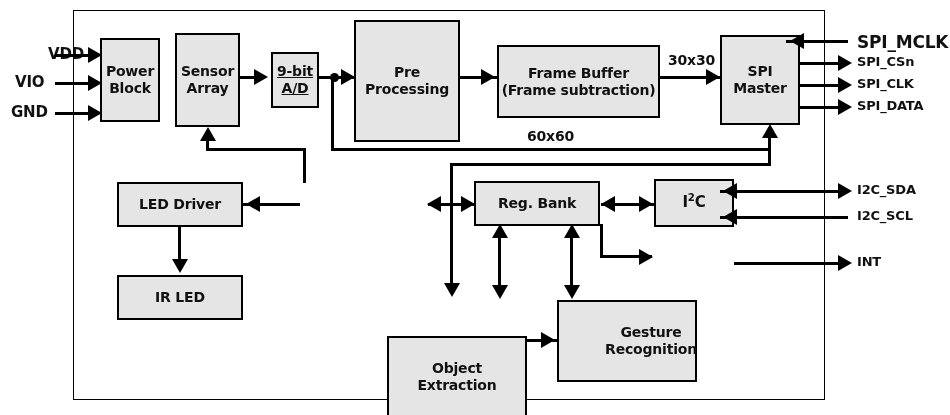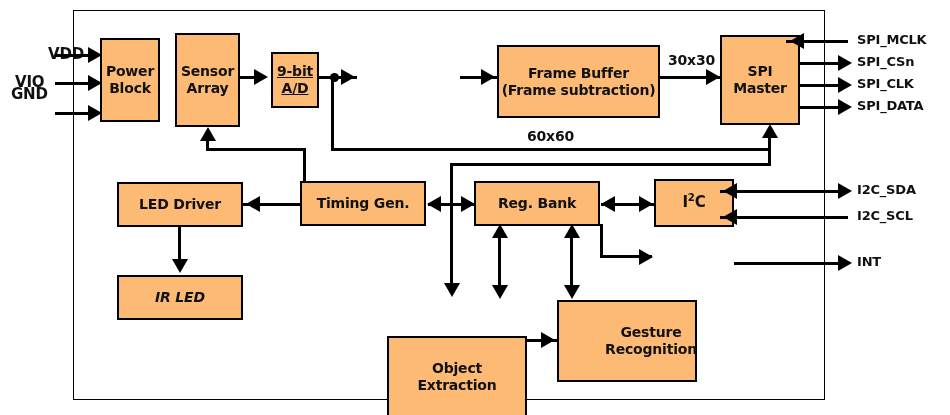--- a/index.html
+++ b/index.html
@@ -7,21 +7,21 @@
     position:relative;
     width:950px;height:415px;
     background:#ffffff;
     font-family:"DejaVu Sans", sans-serif;
     overflow:hidden;
   }
   .blk{
     position:absolute;
     box-sizing:border-box;
     border:2px solid #000;
-    background:#fdba74;
+    background:#e5e5e5;
     display:flex;
     align-items:center;
     justify-content:center;
     text-align:center;
     font-weight:bold;
     color:#111;
     line-height:1.18;
     letter-spacing:-0.2px;
   }
   .chip{
@@ -57,21 +57,21 @@
   <div class="chip" style="left:73px;top:10px;width:752px;height:390px;"></div>
 
   <div class="lbl" style="left:12px;top:45px;font-size:15px;margin-left:36px;">VDD</div>
   <div class="wire h" style="left:55px;top:54px;width:40px;"></div>
   <div class="ar ar-r" style="left:88px;top:47px;"></div>
 
   <div class="lbl" style="left:15px;top:73px;font-size:15px;">VIO</div>
   <div class="wire h" style="left:55px;top:82px;width:40px;"></div>
   <div class="ar ar-r" style="left:88px;top:75px;"></div>
 
-  <div class="lbl" style="left:11px;top:85px;font-size:15px;text-align:right;">GND</div>
+  <div class="lbl" style="left:11px;top:103px;font-size:15px;text-align:right;">GND</div>
   <div class="wire h" style="left:55px;top:112px;width:40px;"></div>
   <div class="ar ar-r" style="left:88px;top:105px;"></div>
 
   <div class="blk" style="left:100px;top:38px;width:60px;height:84px;font-size:14px;">
     <span>Power<br>Block</span>
   </div>
 
   <div class="blk" style="left:175px;top:33px;width:65px;height:94px;font-size:14px;">
     <span>Sensor<br>Array</span>
   </div>
@@ -80,39 +80,42 @@
   <div class="ar ar-r" style="left:254px;top:69px;"></div>
 
   <div class="blk" style="left:271px;top:52px;width:48px;height:56px;font-size:14px;text-decoration:underline;">
     <span>9-bit<br>A/D</span>
   </div>
 
   <div class="wire h" style="left:319px;top:76px;width:38px;"></div>
   <div class="dot" style="left:330px;top:73px;"></div>
   <div class="ar ar-r" style="left:341px;top:69px;"></div>
 
+  <div class="blk" style="left:354px;top:20px;width:106px;height:122px;font-size:14px;">
+    <span>Pre Processing</span>
+  </div>
 
   <div class="wire h" style="left:460px;top:76px;width:37px;"></div>
   <div class="ar ar-r" style="left:481px;top:69px;"></div>
 
   <div class="blk" style="left:497px;top:45px;width:163px;height:73px;font-size:14px;">
     <span>Frame Buffer<br>(Frame subtraction)</span>
   </div>
 
   <div class="lbl" style="left:668px;top:52px;font-size:14px;">30x30</div>
   <div class="wire h" style="left:660px;top:76px;width:62px;"></div>
   <div class="ar ar-r" style="left:706px;top:69px;"></div>
 
   <div class="blk" style="left:720px;top:35px;width:80px;height:90px;font-size:14px;">
     <span>SPI<br>Master</span>
   </div>
 
   <div class="wire h" style="left:786px;top:40px;width:62px;"></div>
   <div class="ar ar-l" style="left:790px;top:33px;"></div>
-  <div class="lbl" style="left:857px;top:32px;font-size:13px;text-align:center;">SPI_MCLK</div>
+  <div class="lbl" style="left:857px;top:32px;font-size:17px;text-align:center;">SPI_MCLK</div>
 
   <div class="wire h" style="left:800px;top:62px;width:45px;"></div>
   <div class="ar ar-r" style="left:838px;top:55px;"></div>
   <div class="lbl" style="left:857px;top:54px;font-size:13px;">SPI_CSn</div>
 
   <div class="wire h" style="left:800px;top:84px;width:45px;"></div>
   <div class="ar ar-r" style="left:838px;top:77px;"></div>
   <div class="lbl" style="left:857px;top:76px;font-size:13px;">SPI_CLK</div>
 
   <div class="wire h" style="left:800px;top:106px;width:45px;"></div>
@@ -126,30 +129,27 @@
   <div class="ar ar-u" style="left:762px;top:124px;"></div>
 
   <div class="wire h" style="left:450px;top:163px;width:320px;"></div>
   <div class="wire v" style="left:768px;top:148px;height:18px;"></div>
   <div class="wire v" style="left:450px;top:163px;height:25px;"></div>
 
   <div class="blk" style="left:117px;top:182px;width:126px;height:45px;font-size:14px;">
     <span>LED Driver</span>
   </div>
 
-  <div class="blk" style="left:117px;top:275px;width:126px;height:45px;font-size:14px;font-style:italic;">
+  <div class="blk" style="left:117px;top:275px;width:126px;height:45px;font-size:14px;">
     <span>IR LED</span>
   </div>
 
   <div class="wire v" style="left:178px;top:227px;height:36px;"></div>
   <div class="ar ar-d" style="left:172px;top:259px;"></div>
 
-  <div class="blk" style="left:300px;top:181px;width:126px;height:45px;font-size:14px;">
-    <span>Timing Gen.</span>
-  </div>
 
   <div class="wire h" style="left:243px;top:203px;width:57px;"></div>
   <div class="ar ar-l" style="left:246px;top:196px;"></div>
 
   <div class="wire v" style="left:303px;top:148px;height:35px;"></div>
   <div class="wire h" style="left:206px;top:148px;width:100px;"></div>
   <div class="wire v" style="left:206px;top:140px;height:10px;"></div>
   <div class="ar ar-u" style="left:200px;top:127px;"></div>
 
   <div class="wire h" style="left:428px;top:203px;width:48px;"></div>

